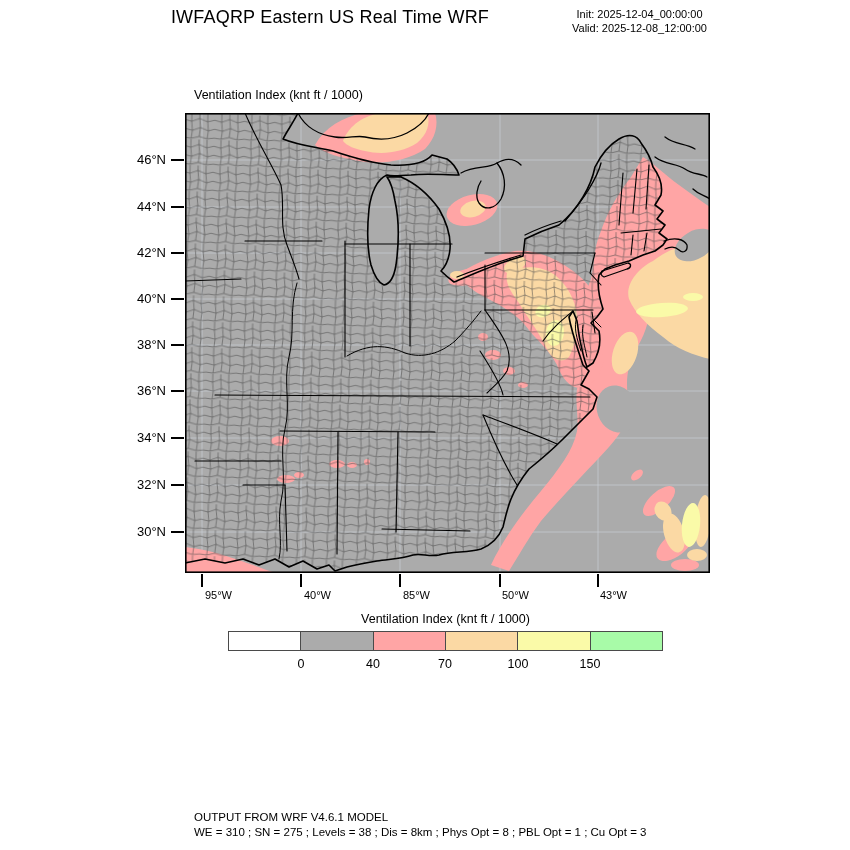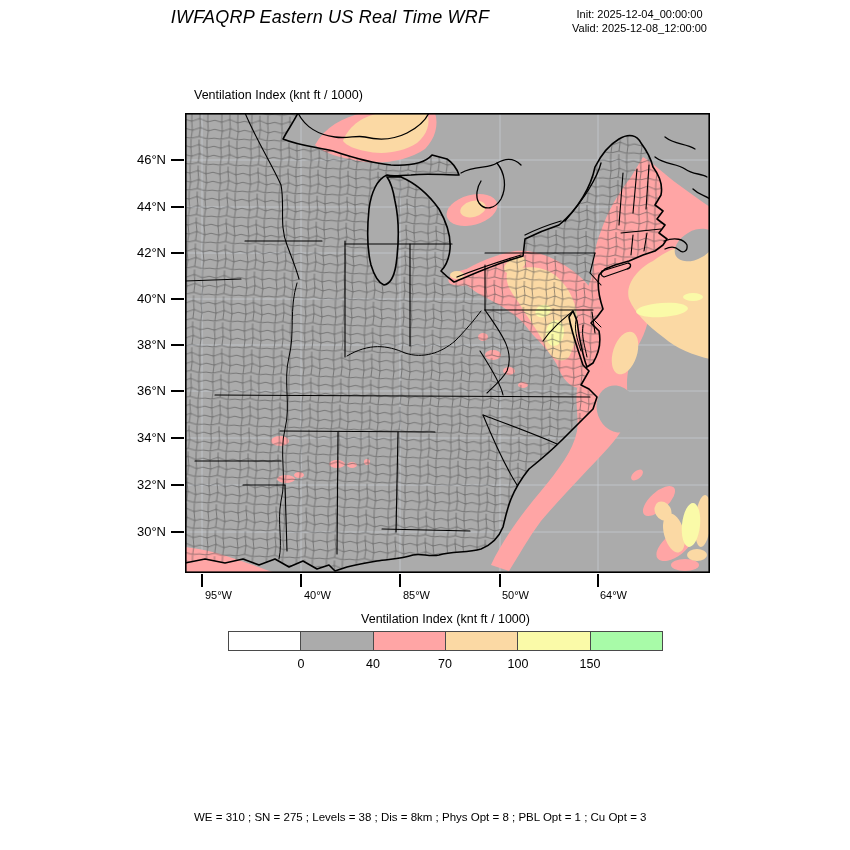--- a/index.html
+++ b/index.html
@@ -1,19 +1,19 @@
 <!DOCTYPE html>
 <html><head>
 <meta charset="utf-8">
 <style>
   html,body{margin:0;padding:0;background:#fff;}
   body{width:850px;height:850px;position:relative;overflow:hidden;
        font-family:"Liberation Sans","DejaVu Sans",sans-serif;color:#000;}
   .abs{position:absolute;}
-  .page-title{left:100px;top:7px;width:460px;text-align:center;font-size:18px;letter-spacing:0.2px;font-style:italic;}
+  .page-title{left:100px;top:7px;width:460px;text-align:center;font-size:18px;letter-spacing:0.2px;}
   .initvalid{right:143px;top:7px;text-align:center;font-size:11px;line-height:14px;}
   .field-label{left:194px;top:88px;font-size:12.5px;}
   .map-frame{left:185px;top:113px;width:525px;height:460px;}
   .lat-label{width:46px;text-align:right;font-size:13px;}
   .lat-tick{width:13px;height:1.6px;background:#000;}
   .lon-label{width:60px;text-align:right;font-size:11px;}
   .lon-tick{width:1.6px;height:13px;background:#000;}
   .legend-title{left:228px;top:612px;width:435px;text-align:center;font-size:12.5px;}
   .legend-bar{left:228px;top:631px;width:435px;height:20px;display:flex;border:1px solid #4a4a4a;box-sizing:border-box;}
   .legend-cell{flex:1;border-right:1px solid #4a4a4a;}
@@ -54,21 +54,21 @@
 
 <div class="abs lon-tick" style="left:201px;top:574px"></div>
 <div class="abs lon-tick" style="left:300px;top:574px"></div>
 <div class="abs lon-tick" style="left:399px;top:574px"></div>
 <div class="abs lon-tick" style="left:499px;top:574px"></div>
 <div class="abs lon-tick" style="left:597px;top:574px"></div>
 <div class="abs lon-label" style="left:172px;top:589px">95°W</div>
 <div class="abs lon-label" style="left:271px;top:589px">40°W</div>
 <div class="abs lon-label" style="left:370px;top:589px">85°W</div>
 <div class="abs lon-label" style="left:469px;top:589px">50°W</div>
-<div class="abs lon-label" style="left:567px;top:589px">64°W</div>
+<div class="abs lon-label" style="left:567px;top:589px">43°W</div>
 
 <div class="abs map-frame">
 <svg width="525" height="460" viewBox="0 0 525 460">
   <defs>
     <pattern id="cnty" width="30" height="26" patternUnits="userSpaceOnUse" patternTransform="rotate(2)">
       <g fill="none" stroke="#4a4a4a" stroke-width="0.55">
         <path d="M-1,6 L7,8 L15,5 L23,8 L31,6"></path>
         <path d="M-1,15 L8,17 L16,14 L24,17 L31,15"></path>
         <path d="M-1,24 L7,25 L15,23 L23,25 L31,24"></path>
         <path d="M7,-1 L7,8 M15,-1 L15,5 M23,-1 L23,8"></path>
@@ -202,14 +202,15 @@
   <div class="legend-cell" style="background-color: rgb(250, 250, 168);"></div>
   <div class="legend-cell" style="background-color: rgb(168, 251, 168);"></div>
 </div>
 <div class="abs legend-num" style="left:279px">0</div>
 <div class="abs legend-num" style="left:351px">40</div>
 <div class="abs legend-num" style="left:423px">70</div>
 <div class="abs legend-num" style="left:496px">100</div>
 <div class="abs legend-num" style="left:568px">150</div>
 
 <div class="abs footer">
+  <div>OUTPUT FROM WRF V4.6.1 MODEL</div>
   <div>WE = 310 ; SN = 275 ; Levels = 38 ; Dis = 8km ; Phys Opt = 8 ; PBL Opt = 1 ; Cu Opt = 3</div>
 </div>
 
 </body></html>

